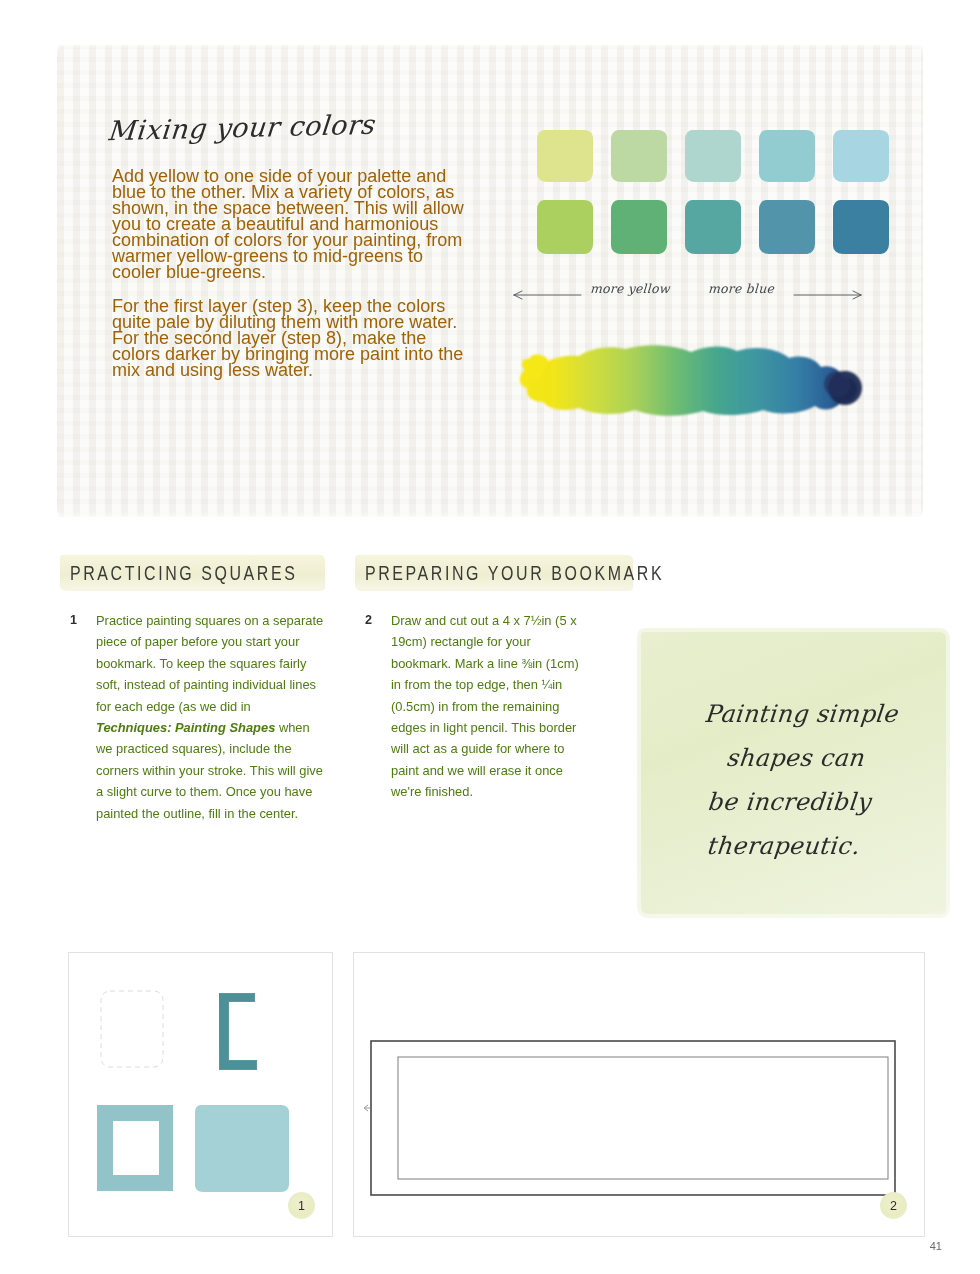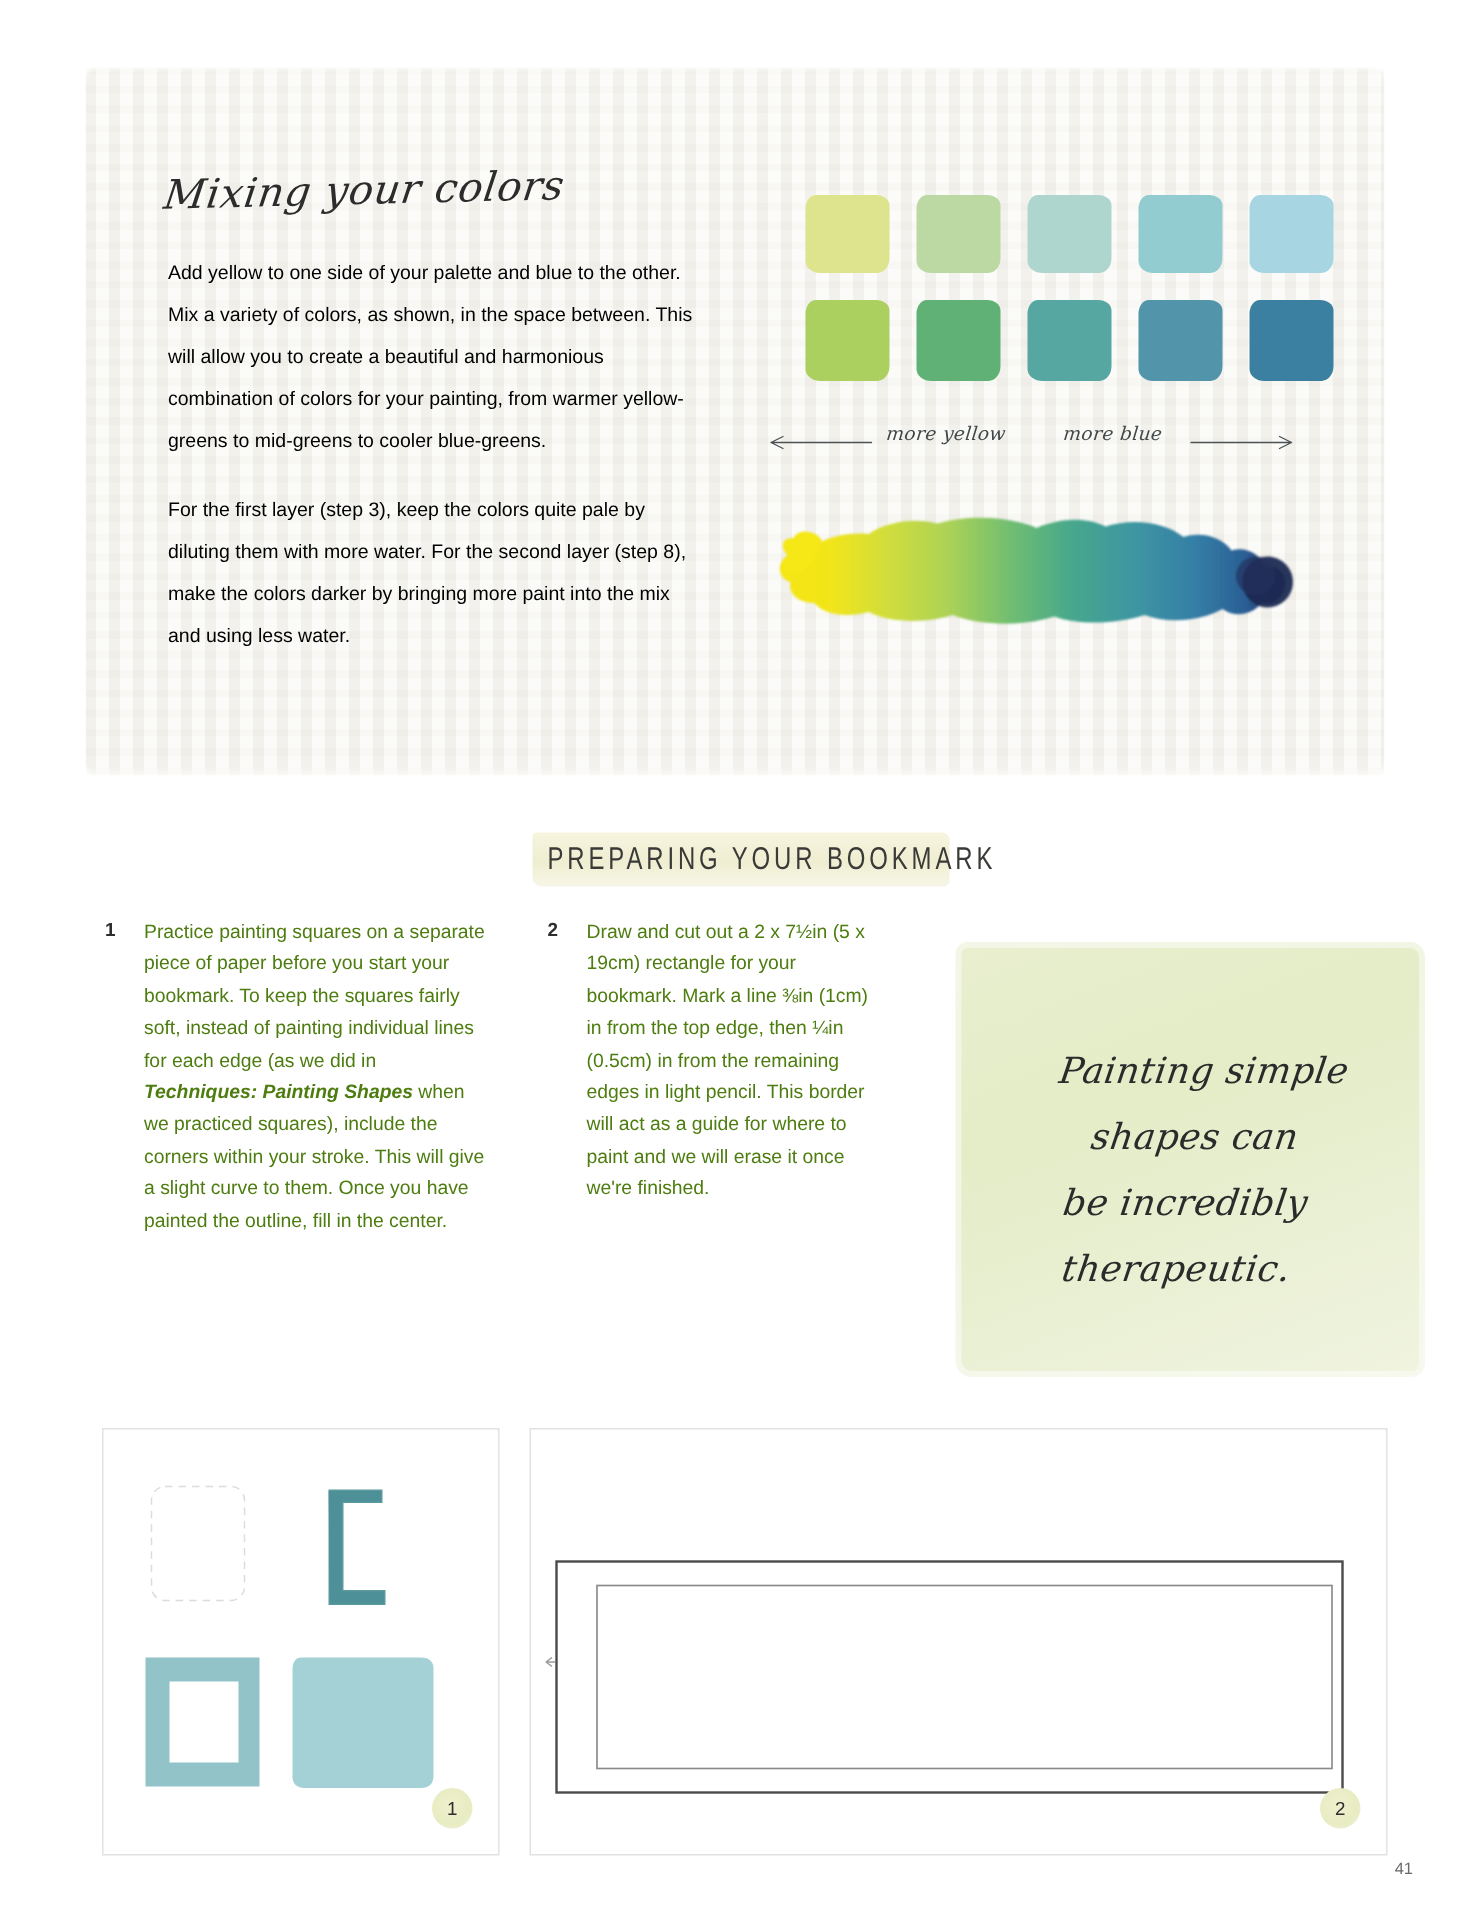--- a/index.html
+++ b/index.html
@@ -40,21 +40,21 @@
     font-style:italic;
     font-size:27px;
     letter-spacing:.5px;
     color:#2c2c2c;
     transform:skewX(-9deg) rotate(-1.4deg);
     white-space:nowrap;
   }
 
   .body-col{
     position:absolute;left:112px;top:168px;width:353px;
-    font-size:13px;line-height:28px;color:#000000;
+    font-size:18px;line-height:16px;color:#a16207;
   }
   .body-col p{margin:0 0 18px 0;}
 
   
   .swatch-grid{
     position:absolute;left:537px;top:130px;
     display:grid;grid-template-columns:repeat(5,63px);
     column-gap:11px;row-gap:18px;
   }
   .swatch{
@@ -242,34 +242,38 @@
                  C60 72 44 70 38 62 C28 62 20 56 22 48
                  C14 46 12 36 20 30 Z" fill="url(#blobgrad)"></path>
         <circle cx="340" cy="48" r="17" fill="#1d2a52" opacity="0.95"></circle>
         <circle cx="332" cy="44" r="13" fill="#24305c" opacity="0.7"></circle>
         <path d="M22 30 C14 26 16 18 24 19 C27 12 39 13 42 22
                  C40 32 34 40 26 42 C16 42 14 34 22 30 Z" fill="#f6e715"></path>
       </g>
     </svg>
   </div>
 
+  <div class="sec-head" id="head-practicing">
+    <div class="hl"></div>
+    <div class="txt">PRACTICING SQUARES</div>
+  </div>
 
   <div class="sec-head" id="head-preparing">
     <div class="hl"></div>
     <div class="txt">PREPARING YOUR BOOKMARK</div>
   </div>
 
   <div class="step" id="step-1">
     <div class="num">1</div>
     <div class="txt">Practice painting squares on a separate piece of paper before you start your bookmark. To keep the squares fairly soft, instead of painting individual lines for each edge (as we did in <em>Techniques: Painting Shapes</em> when we practiced squares), include the corners within your stroke. This will give a slight curve to them. Once you have painted the outline, fill in the center.</div>
   </div>
 
   <div class="step" id="step-2">
     <div class="num">2</div>
-    <div class="txt">Draw and cut out a 2 x 7½in (5 x 19cm) rectangle for your bookmark. Mark a line ⅜in (1cm) in from the top edge, then ¼in (0.5cm) in from the remaining edges in light pencil. This border will act as a guide for where to paint and we will erase it once we're finished.</div>
+    <div class="txt">Draw and cut out a 4 x 7½in (5 x 19cm) rectangle for your bookmark. Mark a line ⅜in (1cm) in from the top edge, then ¼in (0.5cm) in from the remaining edges in light pencil. This border will act as a guide for where to paint and we will erase it once we're finished.</div>
   </div>
 
   <div class="quote-card">
     <div class="quote-text">
       <div>Painting simple</div>
       <div>shapes can</div>
       <div>be incredibly</div>
       <div>therapeutic.</div>
     </div>
   </div>

